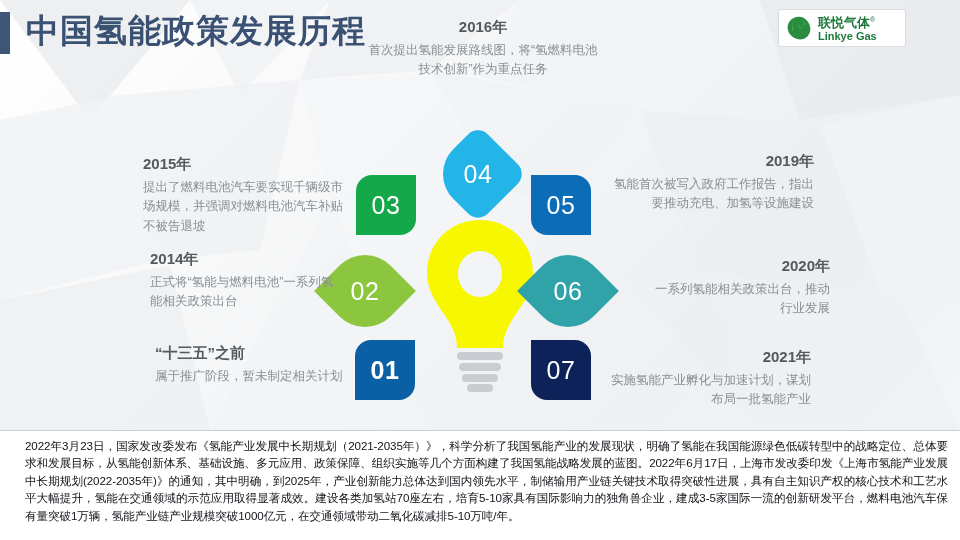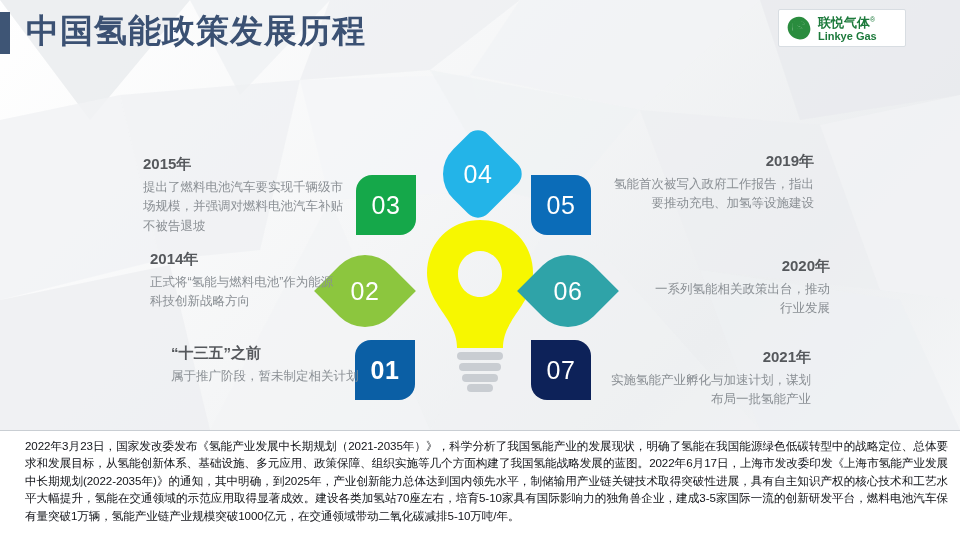--- a/index.html
+++ b/index.html
@@ -129,21 +129,21 @@
     line-height: 1.55;
     color: #8a8f94;
   }
   .tb.right .yr, .tb.right .desc { text-align: left; }
   .tb.left  .yr, .tb.left  .desc { text-align: right; }
   .tb.center .yr, .tb.center .desc { text-align: center; }
 
   #tb-2016 { left: 368px; top: 18px; width: 230px; }
   #tb-2015 { left: 143px; top: 155px; width: 200px; }
   #tb-2014 { left: 150px; top: 250px; width: 192px; }
-  #tb-1353 { left: 171px; top: 344px; width: 188px; }
+  #tb-1353 { left: 155px; top: 344px; width: 188px; }
   #tb-2019 { left: 606px; top: 152px; width: 208px; }
   #tb-2020 { left: 650px; top: 257px; width: 180px; }
   #tb-2021 { left: 606px; top: 348px; width: 205px; }
 
   
   .footer {
     position: absolute;
     left: 0; bottom: 0;
     width: 960px;
     height: 110px;
@@ -244,29 +244,33 @@
   </div>
 
   <div class="badge leaf" id="badge-06" style="background:#2fa3a8">
     <span>06</span>
   </div>
 
   <div class="badge sq rtr" id="badge-07" style="background:#0d2259">
     <span>07</span>
   </div>
 
+  <div class="tb center" id="tb-2016">
+    <div class="yr">2016年</div>
+    <div class="desc">首次提出氢能发展路线图，将“氢燃料电池技术创新”作为重点任务</div>
+  </div>
 
   <div class="tb right" id="tb-2015">
     <div class="yr">2015年</div>
     <div class="desc">提出了燃料电池汽车要实现千辆级市场规模，并强调对燃料电池汽车补贴不被告退坡</div>
   </div>
 
   <div class="tb right" id="tb-2014">
     <div class="yr">2014年</div>
-    <div class="desc">正式将“氢能与燃料电池”作为能源科技创新战略方向</div>
+    <div class="desc">正式将“氢能与燃料电池”一系列氢能相关政策出台</div>
   </div>
 
   <div class="tb right" id="tb-1353">
     <div class="yr">“十三五”之前</div>
     <div class="desc">属于推广阶段，暂未制定相关计划</div>
   </div>
 
   <div class="tb left" id="tb-2019">
     <div class="yr">2019年</div>
     <div class="desc">氢能首次被写入政府工作报告，指出要推动充电、加氢等设施建设</div>

